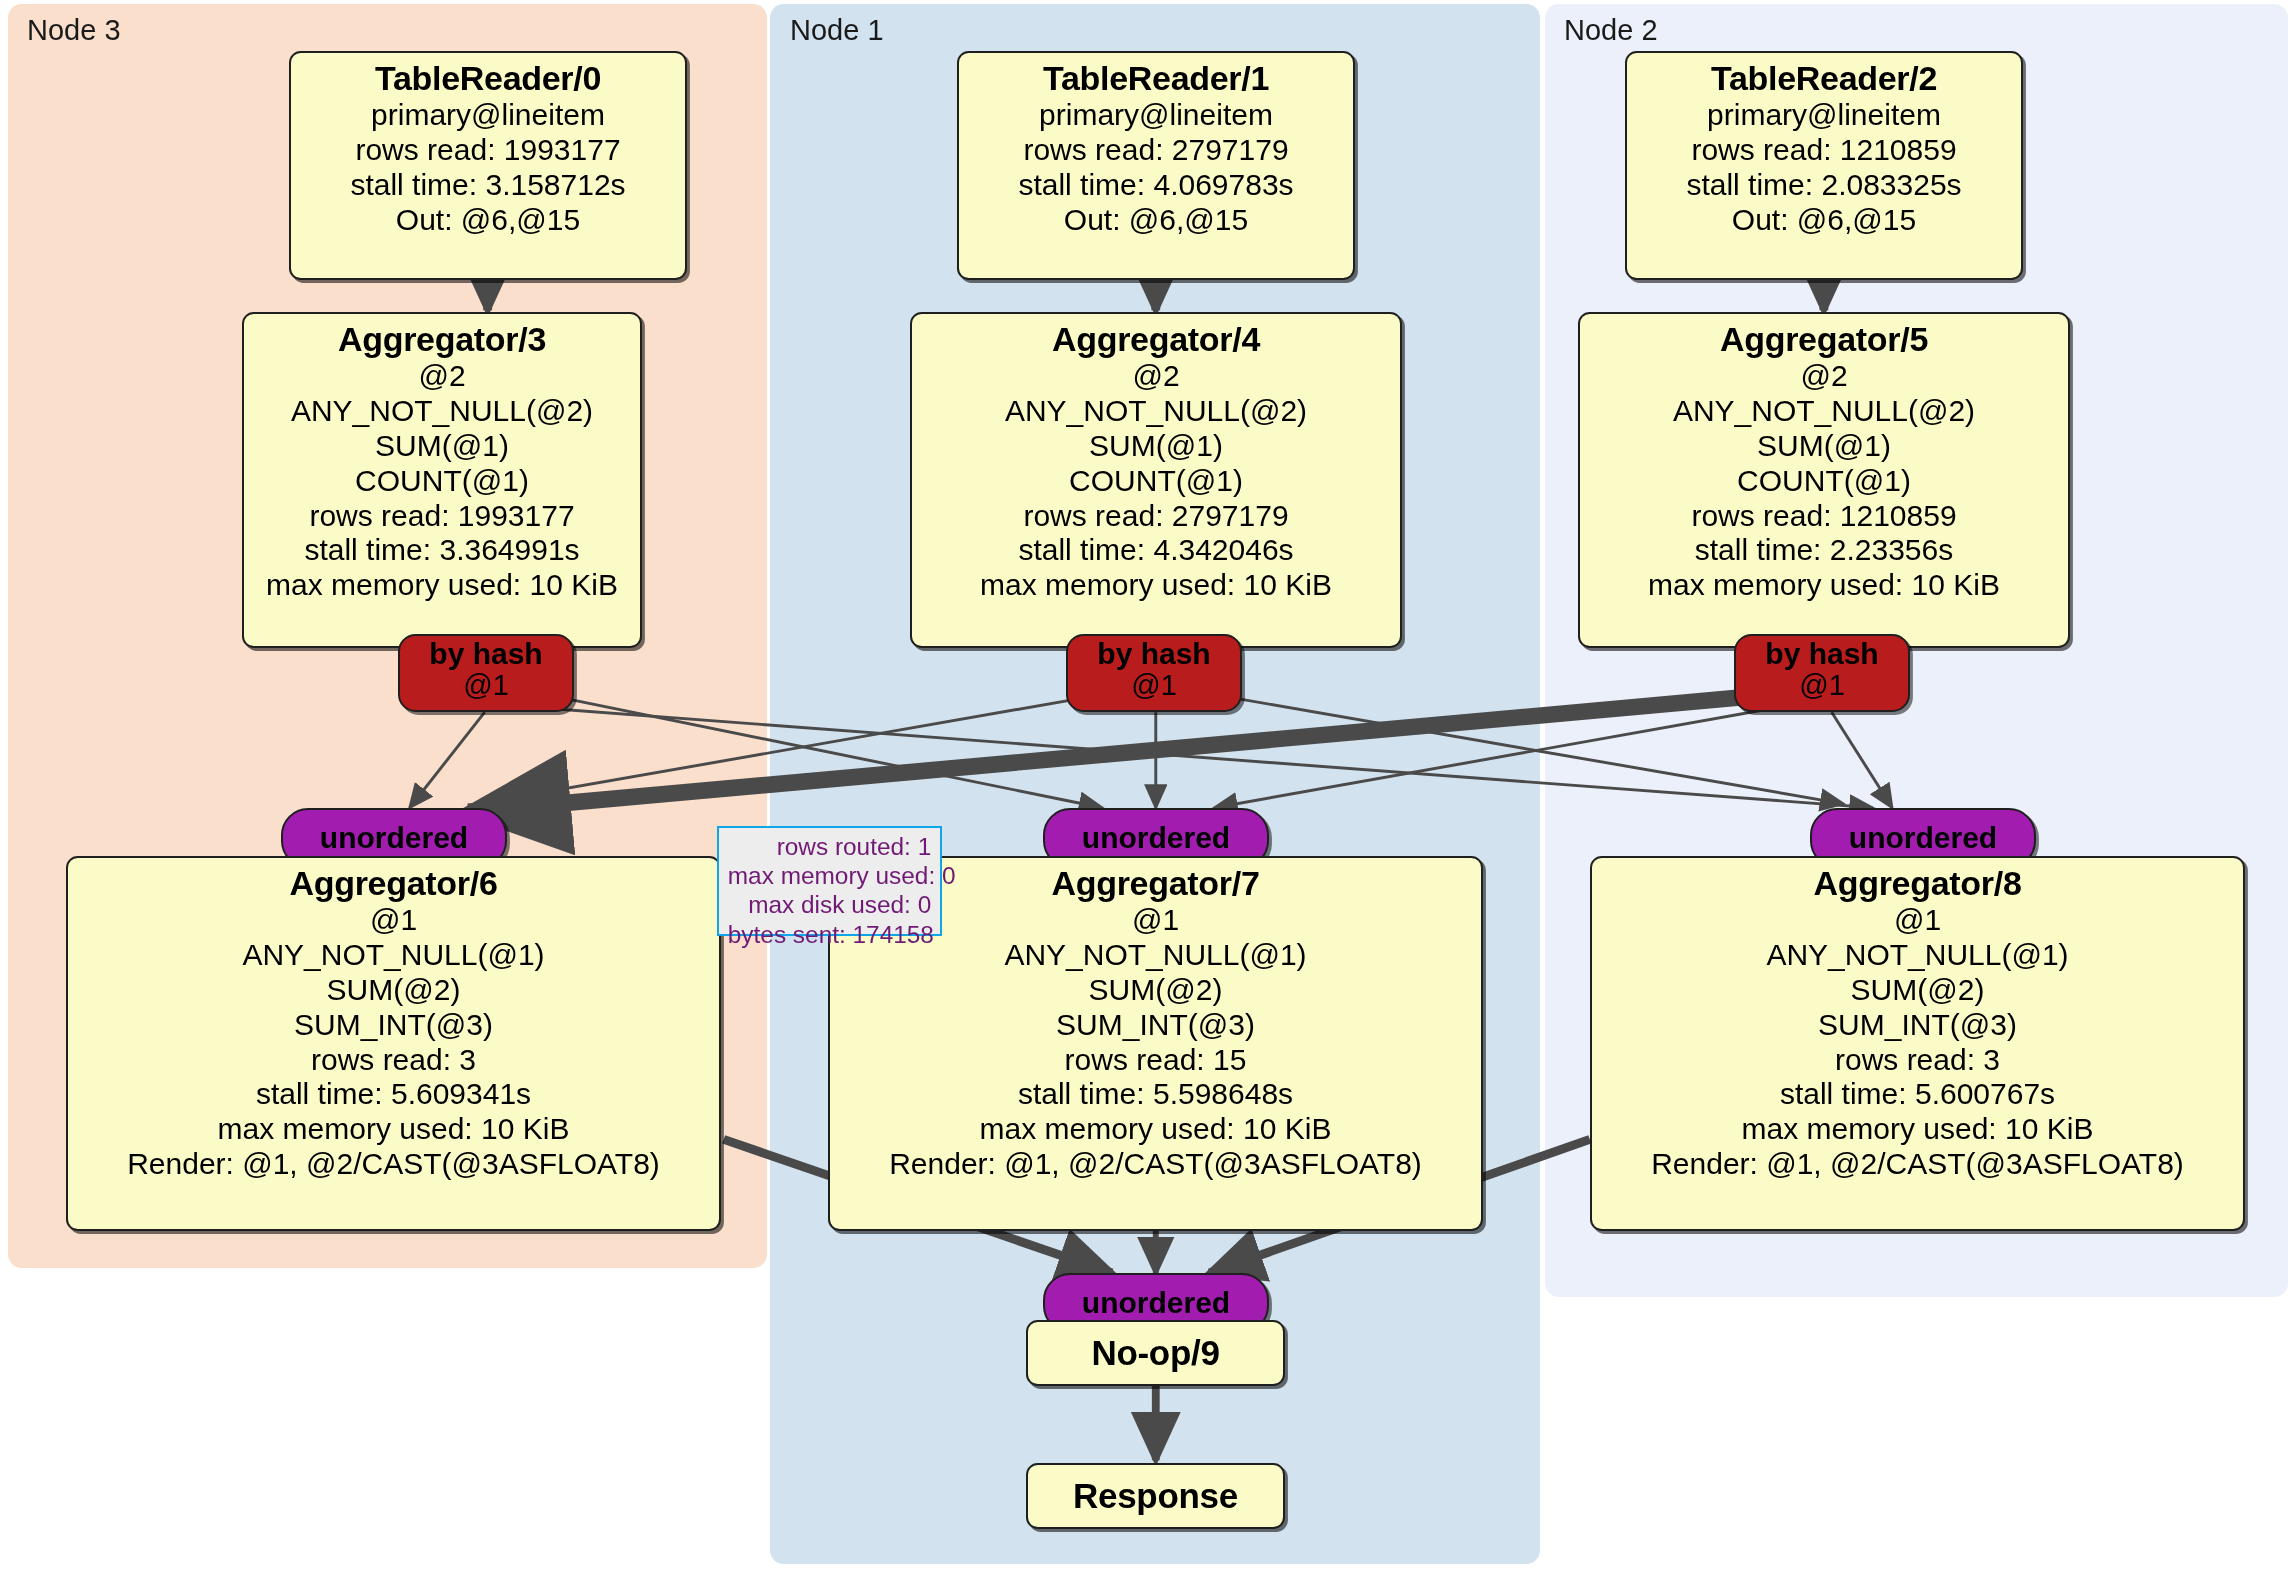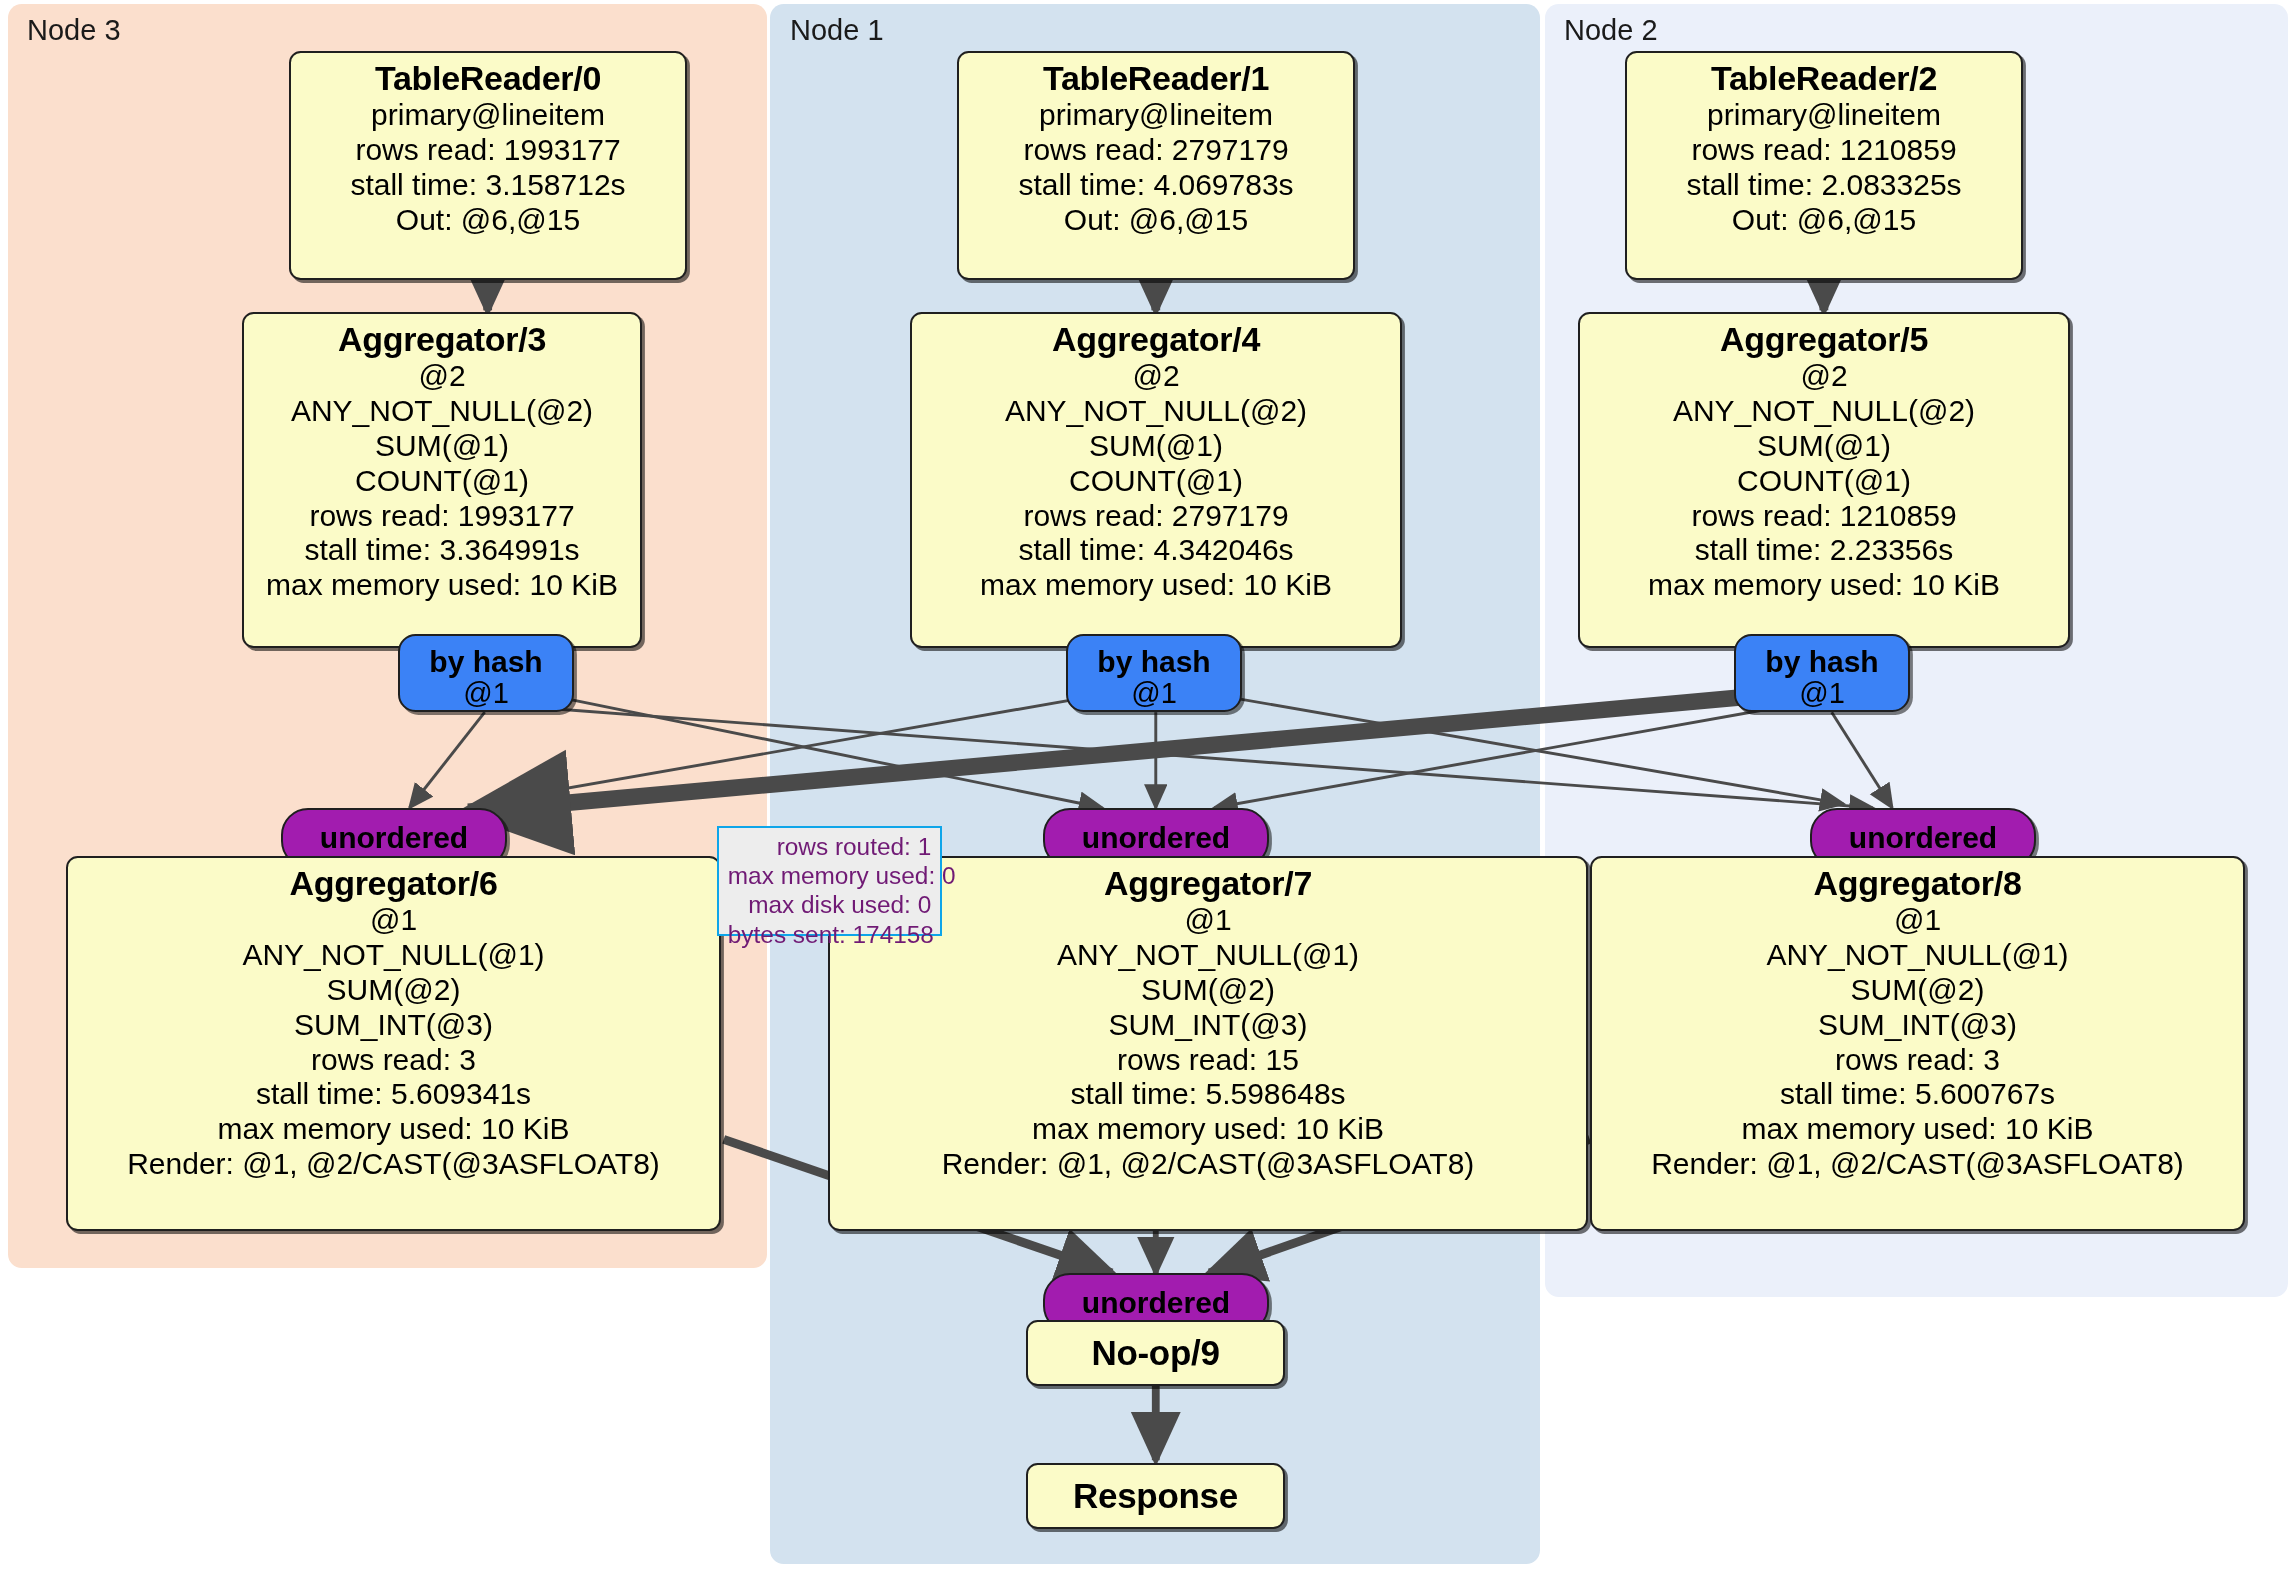--- a/index.html
+++ b/index.html
@@ -73,23 +73,23 @@
   
   .pill {
     position: absolute;
     border: 2.9px solid #1f1f1f;
     box-sizing: border-box;
     text-align: center;
     color: #000;
     box-shadow: 2.9px 2.9px 0 rgba(0,0,0,0.5);
   }
   .pill-hash {
-    background: #3b82f6;
+    background: #b91c1c;
     border-radius: 17.6px;
-    padding-top: 10px;
+    padding-top: 2px;
   }
   .pill-hash .p-title {
     font-weight: bold;
     font-size: 30px;
     line-height: 1.08;
   }
   .pill-hash .p-sub {
     font-size: 29px;
     line-height: 1.08;
   }
@@ -257,21 +257,21 @@
     <div class="node-line">@1</div>
     <div class="node-line">ANY_NOT_NULL(@1)</div>
     <div class="node-line">SUM(@2)</div>
     <div class="node-line">SUM_INT(@3)</div>
     <div class="node-line">rows read: 3</div>
     <div class="node-line">stall time: 5.609341s</div>
     <div class="node-line">max memory used: 10 KiB</div>
     <div class="node-line">Render: @1, @2/CAST(@3ASFLOAT8)</div>
   </div>
 
-  <div class="node-box" style="left:828px; top:856px; width:760px; height:375px;">
+  <div class="node-box" style="left:828px; top:856px; width:655px; height:375px;">
     <div class="node-title">Aggregator/7</div>
     <div class="node-line">@1</div>
     <div class="node-line">ANY_NOT_NULL(@1)</div>
     <div class="node-line">SUM(@2)</div>
     <div class="node-line">SUM_INT(@3)</div>
     <div class="node-line">rows read: 15</div>
     <div class="node-line">stall time: 5.598648s</div>
     <div class="node-line">max memory used: 10 KiB</div>
     <div class="node-line">Render: @1, @2/CAST(@3ASFLOAT8)</div>
   </div>

